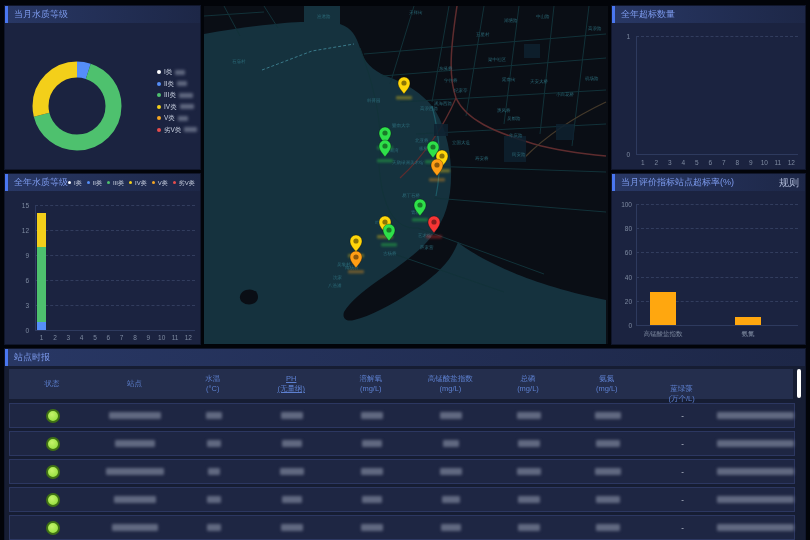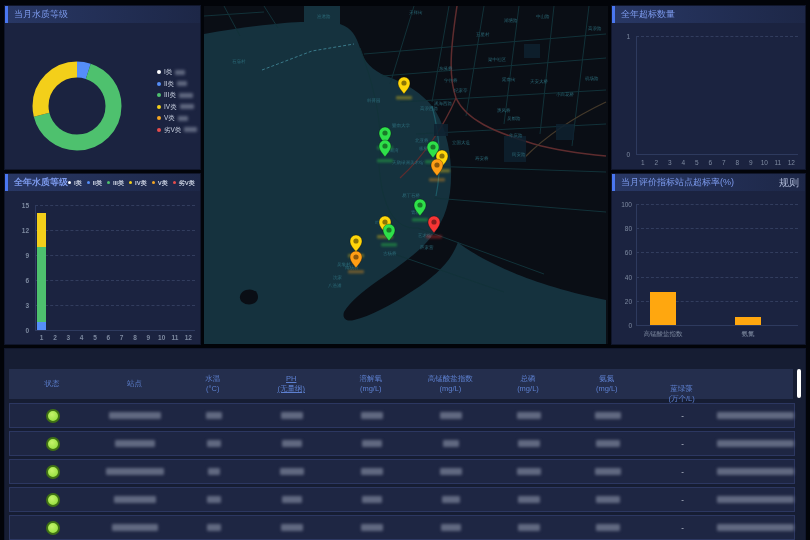--- a/index.html
+++ b/index.html
@@ -76,21 +76,21 @@
           </div>
           <div class="legend-item">
             <div class="ldot" style="background: rgb(230, 76, 76);"></div>
             <div>劣V类</div>
             <div class="blur-block" style="width: 13px; height: 5px;"></div>
           </div>
         </div>
     </div>
   </div>
 
-  <div class="panel" style="left:5px;top:174px;width:195px;height:170px;font-weight:bold;">
+  <div class="panel" style="left:5px;top:174px;width:195px;height:170px;">
     <div class="ptitle">
       <span>全年水质等级</span>
       <span class="inline-legend" id="year-legend">
           <div class="legend-item" style="font-size: 6px;">
             <div class="ldot" style="width: 3px; height: 3px; background: rgb(255, 255, 255);"></div>
             <div>I类</div>
           </div>
           <div class="legend-item" style="font-size: 6px;">
             <div class="ldot" style="width: 3px; height: 3px; background: rgb(85, 142, 248);"></div>
             <div>II类</div>
@@ -344,20 +344,23 @@
         <div class="axisline" style="left: 24px; top: 13px; width: 1px; height: 121px;"></div>
         <div class="axisline" style="left: 24px; top: 134px; width: 162px; height: 1px;"></div>
         <div class="bar" style="left: 38px; top: 101.33px; width: 26px; height: 32.67px; background: rgb(255, 167, 15);"></div>
         <div class="xlab" style="left: 51px; top: 139px;">高锰酸盐指数</div>
         <div class="bar" style="left: 123px; top: 125.53px; width: 26px; height: 8.47px; background: rgb(255, 167, 15);"></div>
         <div class="xlab" style="left: 136px; top: 139px;">氨氮</div>
       </div>
   </div>
 
   <div class="panel tbl">
+    <div class="ptitle">
+      <span>站点时报</span>
+    </div>
     <div class="tbl-header" id="tbl-header">
         <div class="th" style="width: 11%;">
           <div>状态</div>
         </div>
         <div class="th" style="width: 10%;">
           <div>站点</div>
         </div>
         <div class="th" style="width: 10%;">
           <div>水温</div>
           <div>(°C)</div>

